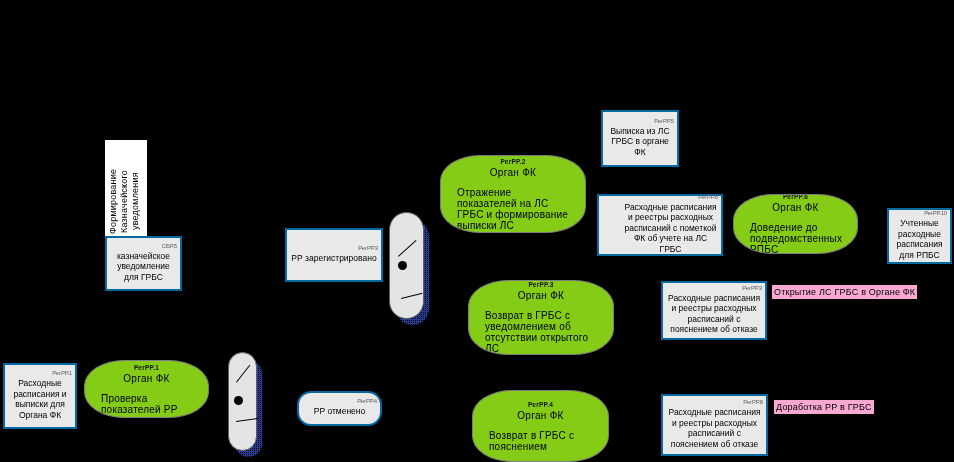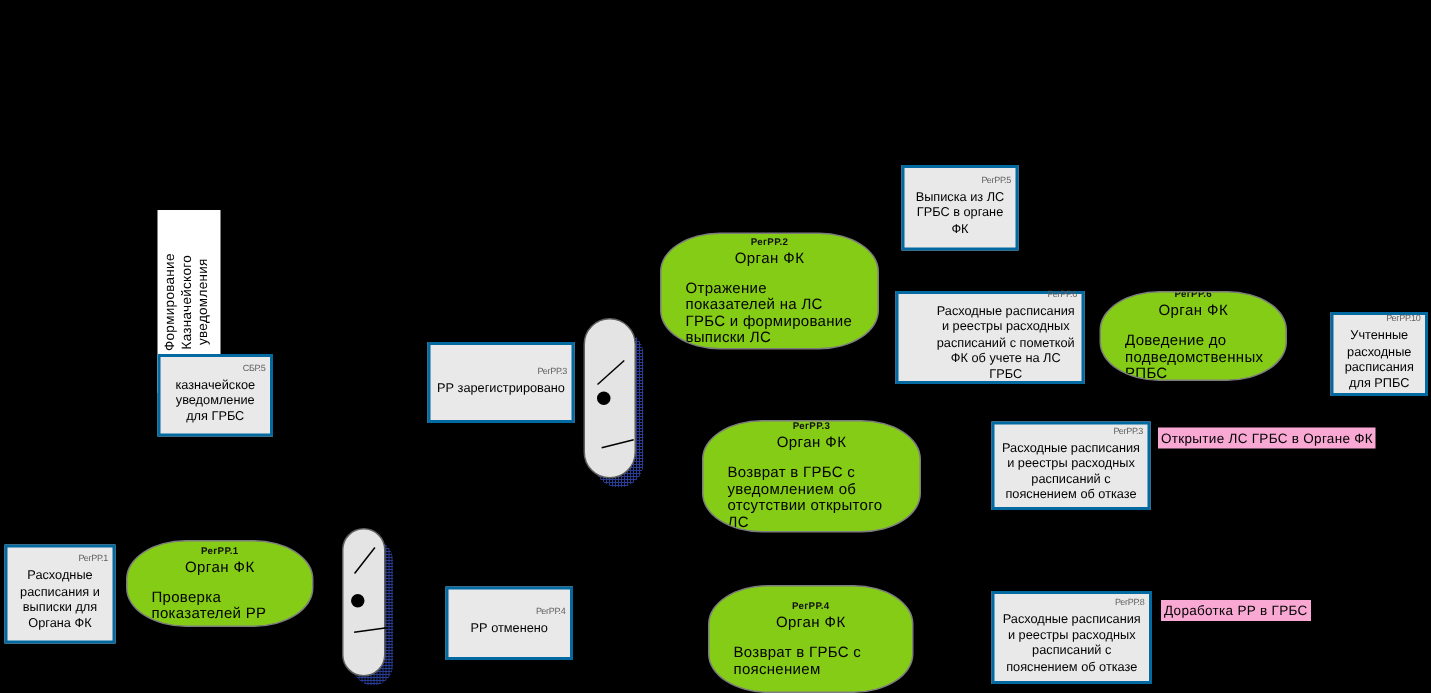--- a/index.html
+++ b/index.html
@@ -170,21 +170,21 @@
   <div class="node doc" style="left:105px; top:236px; width:77px; height:55px;">
     <div class="tag">СБР.5</div>
     <div class="body">казначейское уведомление для ГРБС</div>
   </div>
 
   <div class="node doc" style="left:285px; top:228px; width:98px; height:54px;">
     <div class="tag">РегРР.3</div>
     <div class="body">РР зарегистрировано</div>
   </div>
 
-  <div class="node doc" style="left:297px; top:391px; width:85px; height:49px;">
+  <div class="node doc" style="left:297px; top:391px; width:85px; height:35px;border-radius:14px;">
     <div class="tag">РегРР.4</div>
     <div class="body">РР отменено</div>
   </div>
 
   <div class="node doc" style="left:3px; top:363px; width:74px; height:66px;">
     <div class="tag">РегРР.1</div>
     <div class="body">Расходные расписания и выписки для Органа ФК</div>
   </div>
 
   <div class="node doc" style="left:601px; top:110px; width:78px; height:57px;">

